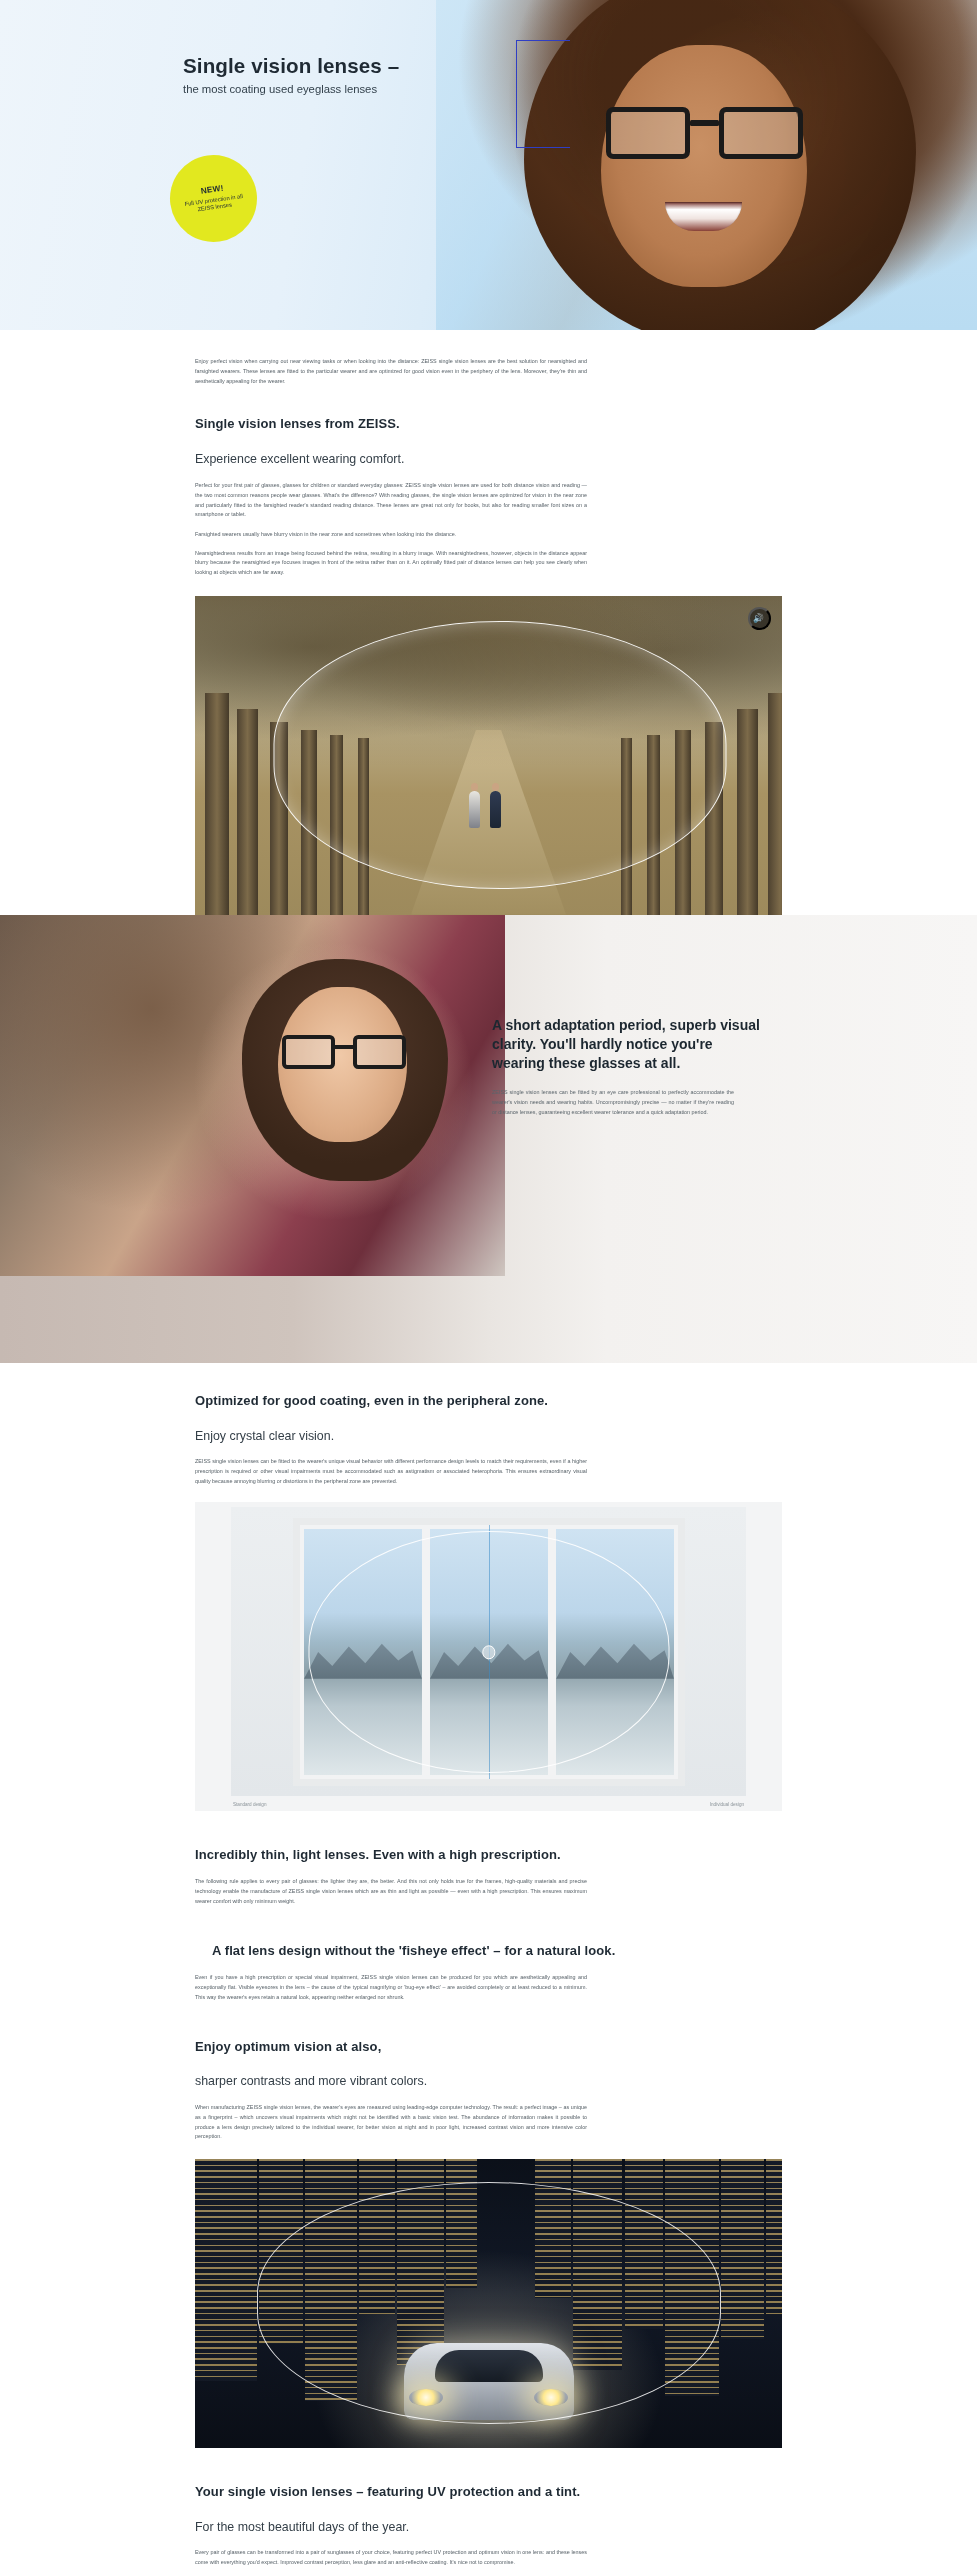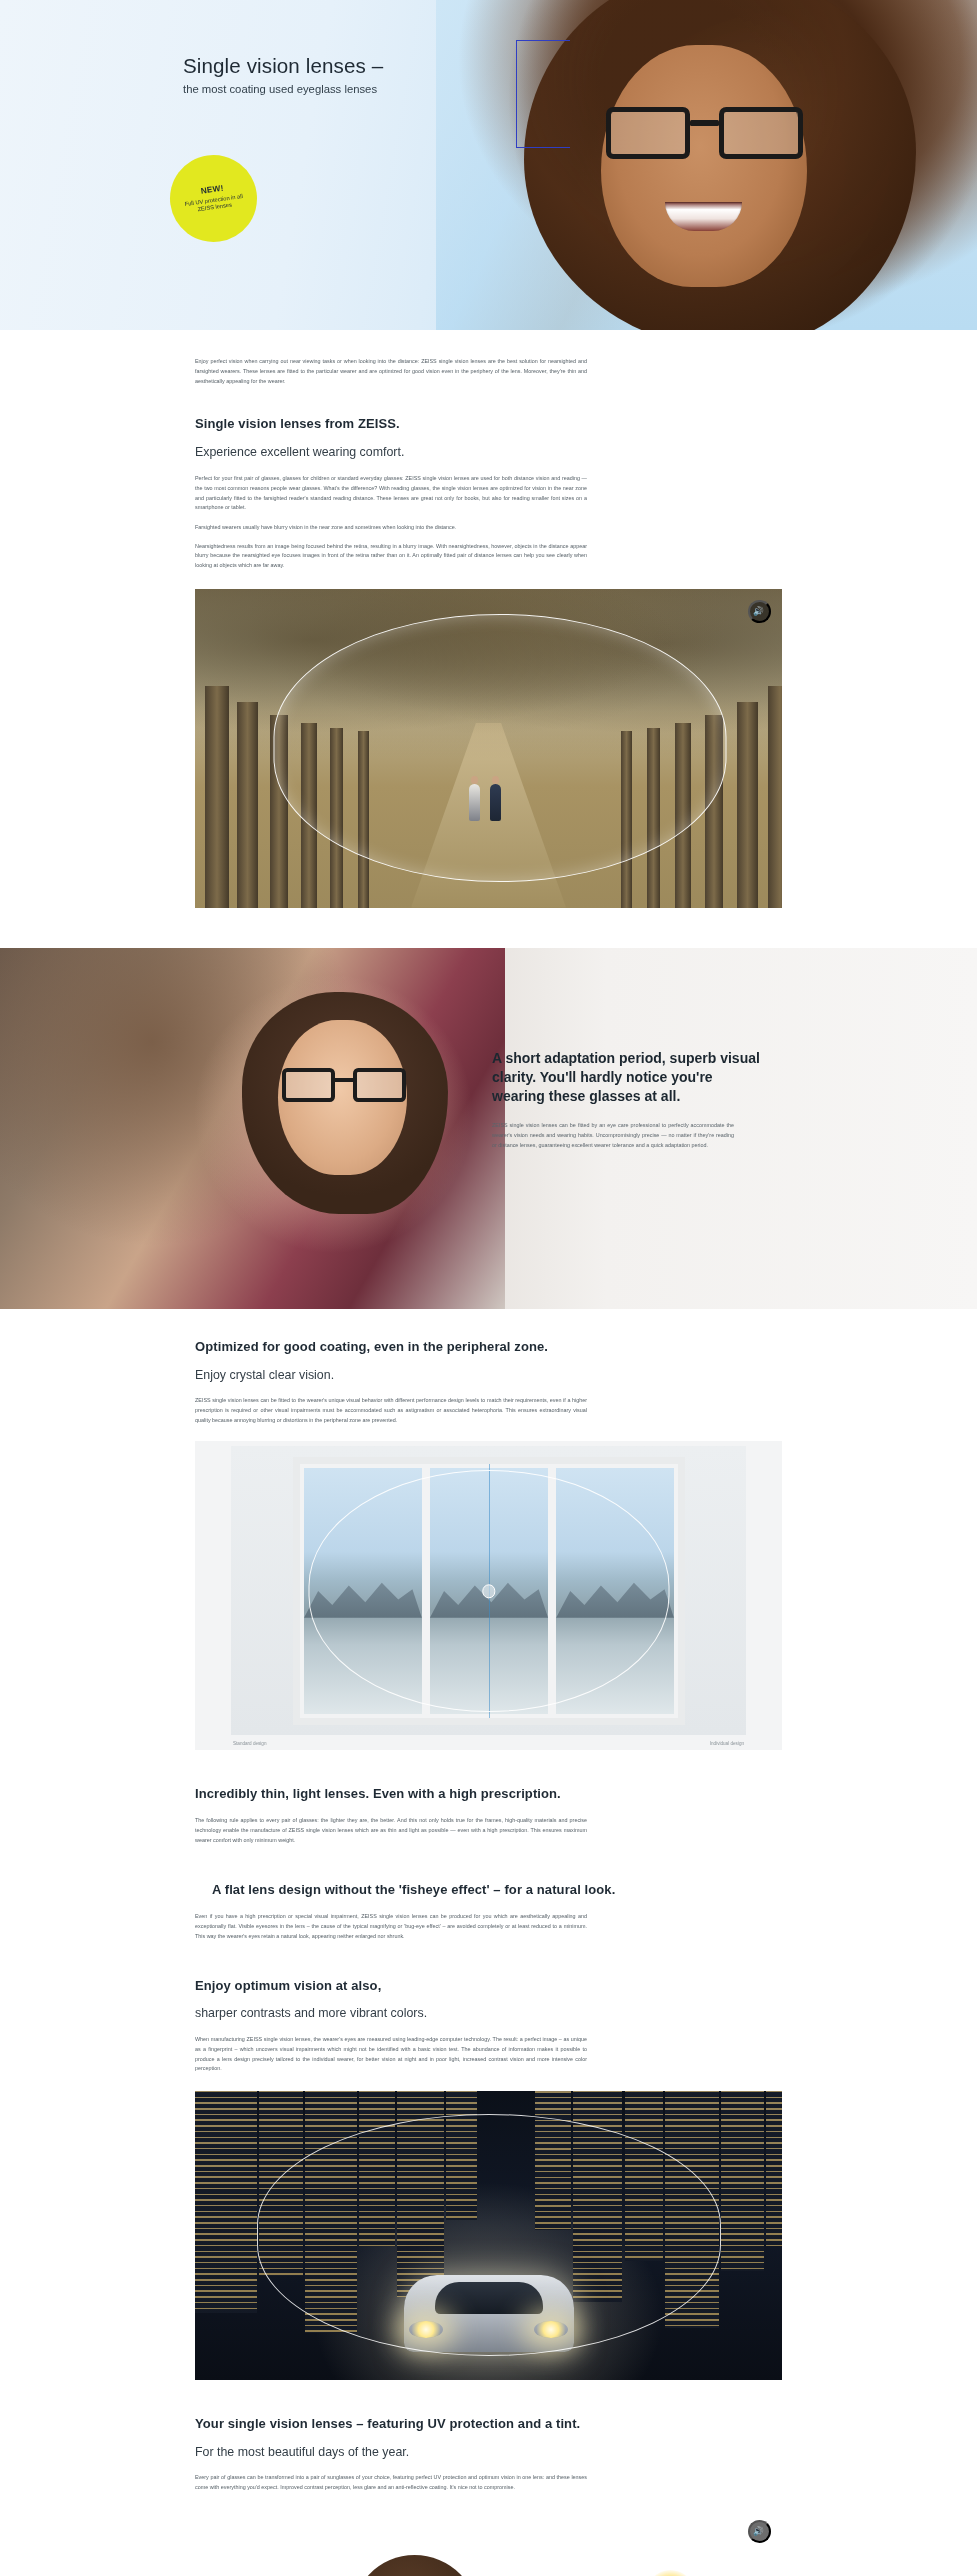--- a/index.html
+++ b/index.html
@@ -74,21 +74,21 @@
     box-shadow: inset 0 1px 2.1px rgba(0,0,0,.35);
   }
 
   .hero-text {
     position: absolute;
     left: 183px; top: 54px;
     z-index: 6;
   }
   .hero-title {
     font-size: 20.6px;
-    font-weight: 400;
+    font-weight: 700;
     color: #1f2a34;
     letter-spacing: 0.1px;
     white-space: nowrap;
   }
   .hero-sub {
     margin-top: 5.2px;
     font-size: 11.3px;
     font-weight: 300;
     color: #33414c;
     white-space: nowrap;
@@ -130,21 +130,21 @@
     font-weight: 700;
     color: #1f2a34;
     line-height: 1.3;
     letter-spacing: 0.1px;
   }
   h3.sec-sub {
     font-size: 12.4px;
     font-weight: 300;
     color: #333e47;
     line-height: 1.3;
-    margin-top: 11px;
+    margin-top: 18px;
   }
   p.body {
     font-size: 5.4px;
     line-height: 1.82;
     color: #555f66;
     font-weight: 400;
     text-align: justify;
   }
 
   .intro-block { padding: 27px 0 0 0; }
@@ -214,22 +214,21 @@
     border-radius: 50%;
     background: rgba(20,20,20,.62);
     color: #fff;
     display: flex; align-items: center; justify-content: center;
     font-size: 8.8px;
     cursor: pointer;
   }
 
   
   .band-adapt {
-    margin-top: 40px;
-    width: 977px; height: 361px;
+    width: 977px; height: 448px;
     position: relative;
     background: linear-gradient(90deg,#c6b9b2 0%, #cfc4bd 30%, #e9e5e1 50%, #f3f1ef 62%, #f7f6f5 100%);
     overflow: hidden;
   }
   .adapt-photo {
     position: absolute; left: 0; top: 0;
     width: 505px; height: 361px;
     background:
       radial-gradient(circle at 66% 46%, rgba(226,186,160,.95) 0%, rgba(200,156,128,0) 36%),
       radial-gradient(circle at 30% 26%, rgba(120,92,70,.92) 0%, rgba(120,92,70,0) 46%),

